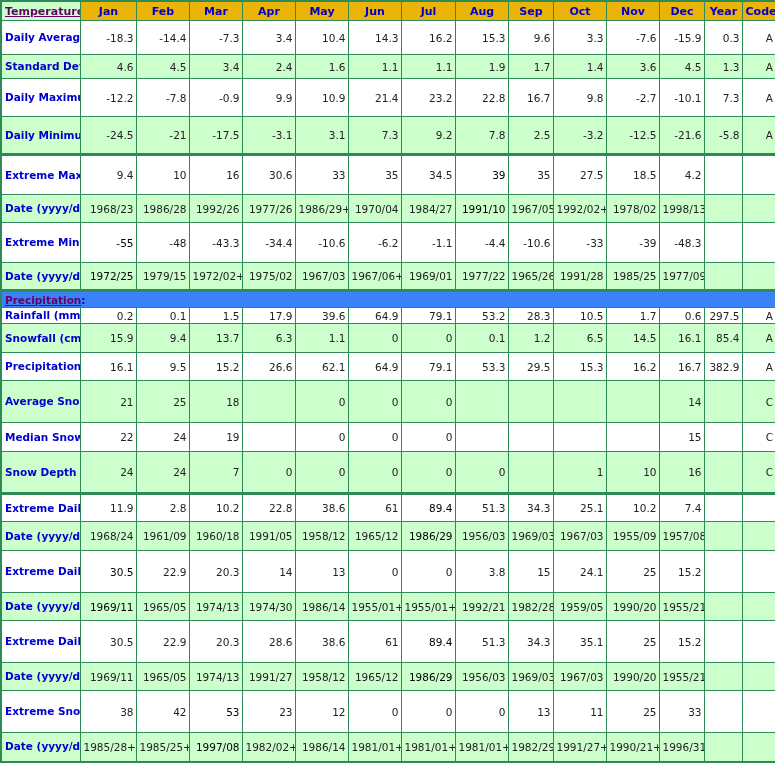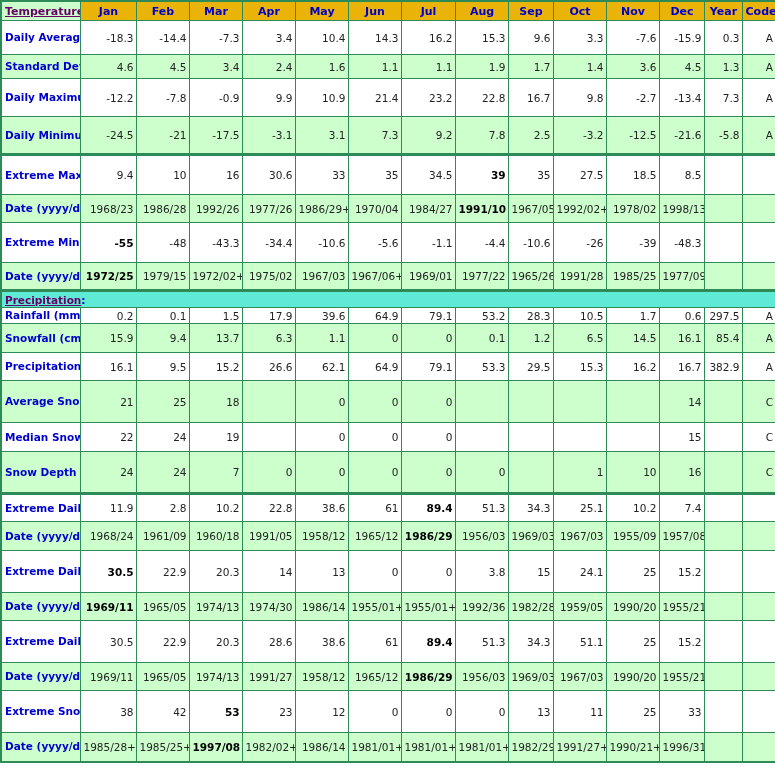--- a/index.html
+++ b/index.html
@@ -41,23 +41,23 @@
   td.code { text-align: right; }
   tr.white td, tr.white th.rh { background: #ffffff; }
   tr.green td, tr.green th.rh { background: #ccffcc; }
   .section-label {
     color: #660066;
     text-decoration: underline;
     font-weight: bold;
   }
   .section-colon { color: #0000cc; font-weight: bold; }
   th.corner { background: #ccffcc; text-align: left; }
-  tr.section td { background: #5eead4; height: 15px; text-align: left; }
+  tr.section td { background: #3b82f6; height: 15px; text-align: left; }
   tr.sep td, tr.sep th { border-top: 3px solid #2e8b57; }
-  b.hi { font-weight: bold; color: #000000; }
+  b.hi { font-weight: normal; color: #000000; }
 </style>
 </head>
 <body>
 
 <table class="climate">
   <colgroup>
     <col style="width:79px">
       <col style="width:56px">
       <col style="width:53px">
       <col style="width:53px">
@@ -135,21 +135,21 @@
         <td class="v">-7.8</td>
         <td class="v">-0.9</td>
         <td class="v">9.9</td>
         <td class="v">10.9</td>
         <td class="v">21.4</td>
         <td class="v">23.2</td>
         <td class="v">22.8</td>
         <td class="v">16.7</td>
         <td class="v">9.8</td>
         <td class="v">-2.7</td>
-        <td class="v">-13.4</td>
+        <td class="v">-10.1</td>
         <td class="v">7.3</td>
         <td class="code">A</td>
       </tr>
       <tr class="green" style="height: 38px;">
         <th class="rh">Daily Minimum (°C)</th>
         <td class="v">-24.5</td>
         <td class="v">-21</td>
         <td class="v">-17.5</td>
         <td class="v">-3.1</td>
         <td class="v">3.1</td>
@@ -169,21 +169,21 @@
         <td class="v">10</td>
         <td class="v">16</td>
         <td class="v">30.6</td>
         <td class="v">33</td>
         <td class="v">35</td>
         <td class="v">34.5</td>
         <td class="v"><b class="hi">39</b></td>
         <td class="v">35</td>
         <td class="v">27.5</td>
         <td class="v">18.5</td>
-        <td class="v">8.5</td>
+        <td class="v">4.2</td>
         <td class="v"></td>
         <td class="code"></td>
       </tr>
       <tr class="green" style="height: 28px;">
         <th class="rh">Date (yyyy/dd)</th>
         <td class="v">1968/23</td>
         <td class="v">1986/28</td>
         <td class="v">1992/26</td>
         <td class="v">1977/26</td>
         <td class="v">1986/29+</td>
@@ -197,25 +197,25 @@
         <td class="v"></td>
         <td class="code"></td>
       </tr>
       <tr class="white" style="height: 40px;">
         <th class="rh">Extreme Minimum (°C)</th>
         <td class="v"><b class="hi">-55</b></td>
         <td class="v">-48</td>
         <td class="v">-43.3</td>
         <td class="v">-34.4</td>
         <td class="v">-10.6</td>
-        <td class="v">-5.6</td>
+        <td class="v">-6.2</td>
         <td class="v">-1.1</td>
         <td class="v">-4.4</td>
         <td class="v">-10.6</td>
-        <td class="v">-26</td>
+        <td class="v">-33</td>
         <td class="v">-39</td>
         <td class="v">-48.3</td>
         <td class="v"></td>
         <td class="code"></td>
       </tr>
       <tr class="green" style="height: 28px;">
         <th class="rh">Date (yyyy/dd)</th>
         <td class="v"><b class="hi">1972/25</b></td>
         <td class="v">1979/15</td>
         <td class="v">1972/02+</td>
@@ -393,40 +393,40 @@
       </tr>
       <tr class="green" style="height: 28px;">
         <th class="rh">Date (yyyy/dd)</th>
         <td class="v"><b class="hi">1969/11</b></td>
         <td class="v">1965/05</td>
         <td class="v">1974/13</td>
         <td class="v">1974/30</td>
         <td class="v">1986/14</td>
         <td class="v">1955/01+</td>
         <td class="v">1955/01+</td>
-        <td class="v">1992/36</td>
+        <td class="v">1992/21</td>
         <td class="v">1982/28</td>
         <td class="v">1959/05</td>
         <td class="v">1990/20</td>
         <td class="v">1955/21</td>
         <td class="v"></td>
         <td class="code"></td>
       </tr>
       <tr class="white" style="height: 42px;">
         <th class="rh">Extreme Daily Precipitation (mm)</th>
         <td class="v">30.5</td>
         <td class="v">22.9</td>
         <td class="v">20.3</td>
         <td class="v">28.6</td>
         <td class="v">38.6</td>
         <td class="v">61</td>
         <td class="v"><b class="hi">89.4</b></td>
         <td class="v">51.3</td>
         <td class="v">34.3</td>
-        <td class="v">51.1</td>
+        <td class="v">35.1</td>
         <td class="v">25</td>
         <td class="v">15.2</td>
         <td class="v"></td>
         <td class="code"></td>
       </tr>
       <tr class="green" style="height: 28px;">
         <th class="rh">Date (yyyy/dd)</th>
         <td class="v">1969/11</td>
         <td class="v">1965/05</td>
         <td class="v">1974/13</td>

